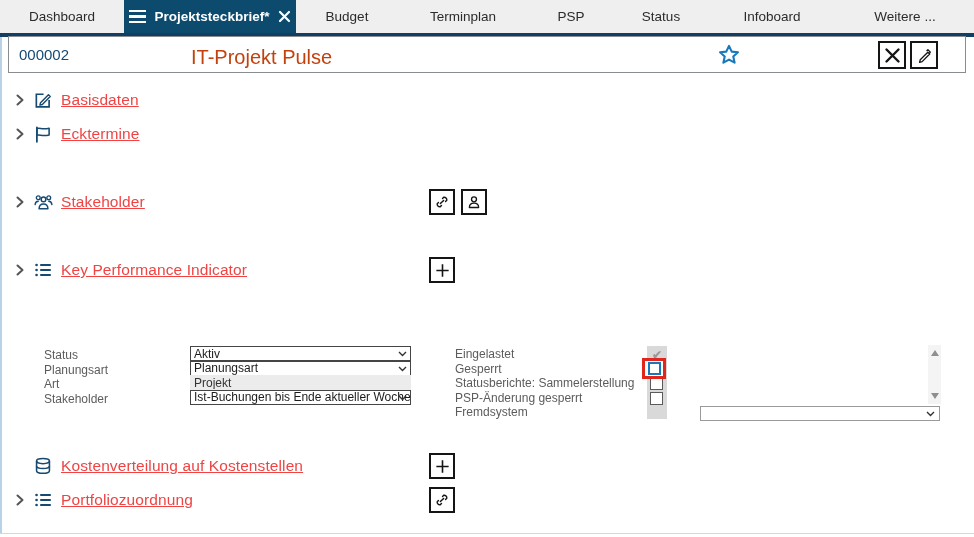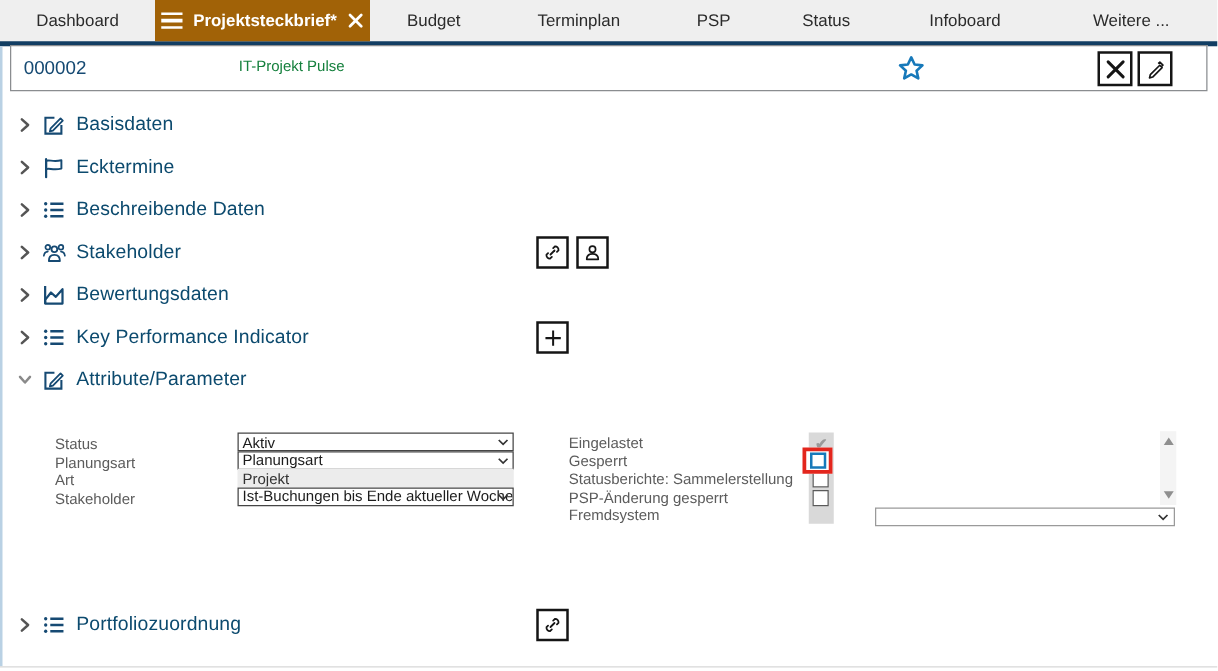--- a/index.html
+++ b/index.html
@@ -4,47 +4,47 @@
 <style>
   * { margin:0; padding:0; box-sizing:border-box; }
   body { font-family:"Liberation Sans", sans-serif; background:#fff; }
   #app { position:relative; width:974px; height:537px; background:#fff; overflow:hidden; }
 
   
   .tabbar { position:absolute; top:0; left:0; width:974px; height:37px;
             background:#efefef; border-bottom:4px solid #123e63; display:flex; }
   .tab { height:33px; display:flex; align-items:center; justify-content:center;
          font-size:13.5px; color:#2b2b2b; cursor:default; gap:9px; }
-  .tab.active { background:#a16207; color:#fff; font-weight:bold; }
+  .tab.active { background:#0c4a6e; color:#fff; font-weight:bold; }
   .tab .burger { display:flex; flex-direction:column; gap:3px; }
   .tab .burger span { display:block; width:17px; height:2.6px; background:#fff; }
   .tab .tab-x { font-weight:bold; }
 
   
   .headerbox { position:absolute; top:36px; left:8px; width:958px; height:37px;
                background:#fff; border:1px solid #8a8d90; }
   .hdr-id { position:absolute; left:10px; top:9px; font-size:15px; color:#164a73; }
-  .hdr-title { position:absolute; left:182px; top:9px; font-size:12px; color:#15803d; }
+  .hdr-title { position:absolute; left:182px; top:9px; font-size:20px; color:#c2410c; }
   .hdr-star { position:absolute; left:705px; top:4px; width:30px; height:28px;
               display:flex; align-items:center; justify-content:center; }
   .hdr-btn { position:absolute; top:4px; width:28px; height:28px; background:#fff;
              border:2px solid #151515; display:flex; align-items:center; justify-content:center; }
   .hdr-btn.x { right:59px; }
   .hdr-btn.pencil { right:27px; }
 
   
   .left-line { position:absolute; left:0; top:37px; width:2px; height:496px; background:#b9d1e4; }
   .bottom-line { position:absolute; left:0; top:533px; width:974px; height:1px; background:#d8d8d8; }
 
   
   .srow { position:absolute; left:0; width:974px; height:28px; display:flex; align-items:center; }
   .srow .chev { width:16px; margin-left:12px; display:flex; align-items:center; justify-content:center; }
   .srow .chev.none { visibility:hidden; }
   .srow .sicon { width:22px; margin-left:4px; display:flex; align-items:center; justify-content:center; }
-  .srow .slabel { margin-left:7px; font-size:15.5px; color:#0c4a6e; font-weight:500; letter-spacing:.1px; }
+  .srow .slabel { margin-left:7px; font-size:15.5px; color:#ef4444; font-weight:500; letter-spacing:.1px;text-decoration:underline; }
   .row-btns { position:absolute; left:429px; top:1px; display:flex; gap:6px; }
   .sq-btn { width:26px; height:26px; background:#fff; border:2px solid #151515;
             display:flex; align-items:center; justify-content:center; }
 
   
   .form-area { position:absolute; top:345px; left:0; width:974px; height:82px; font-size:12px; }
   .f-label { position:absolute; left:44px; color:#5c5c5c; white-space:nowrap; }
   .f-field { position:absolute; left:190px; width:221px; height:15px; background:#fff;
              border:1px solid #454545; display:flex; align-items:center;
              padding:0 16px 0 3px; font-size:12px; color:#1c1c1c; white-space:nowrap; overflow:hidden; }
@@ -164,36 +164,20 @@
     </span>
     <span class="sicon">
       <svg width="20" height="20" viewBox="0 0 18 18">
           <path d="M3.5 3 V16" stroke="#164a73" stroke-width="1.6" stroke-linecap="round"></path>
           <path d="M3.5 4.2 C6 3 8 5.4 14.5 3.8 L14.5 9.8 C8 11.4 6 9 3.5 10.2 Z" fill="none" stroke="#164a73" stroke-width="1.4" stroke-linejoin="round"></path>
         </svg>
     </span>
     <span class="slabel">Ecktermine</span>
   </div>
 
-  <div class="srow" style="top:154px">
-    <span class="chev">
-      <svg width="10" height="14" viewBox="0 0 10 14">
-          <path d="M2.5 2.5 L7.5 7 L2.5 11.5" fill="none" stroke="#555" stroke-width="2" stroke-linecap="round" stroke-linejoin="round"></path>
-        </svg>
-    </span>
-    <span class="sicon">
-      <svg width="20" height="20" viewBox="0 0 18 18">
-          <circle cx="3.2" cy="4.5" r="1.2" fill="#164a73"></circle>
-          <circle cx="3.2" cy="9" r="1.2" fill="#164a73"></circle>
-          <circle cx="3.2" cy="13.5" r="1.2" fill="#164a73"></circle>
-          <path d="M6.5 4.5 H16 M6.5 9 H16 M6.5 13.5 H16" stroke="#164a73" stroke-width="1.8"></path>
-        </svg>
-    </span>
-    <span class="slabel">Beschreibende Daten</span>
-  </div>
 
   <div class="srow" style="top:188px">
     <span class="chev">
       <svg width="10" height="14" viewBox="0 0 10 14">
           <path d="M2.5 2.5 L7.5 7 L2.5 11.5" fill="none" stroke="#555" stroke-width="2" stroke-linecap="round" stroke-linejoin="round"></path>
         </svg>
     </span>
     <span class="sicon">
       <svg width="21" height="20" viewBox="0 0 20 18">
           <circle cx="5" cy="5" r="1.8" fill="none" stroke="#164a73" stroke-width="1.3"></circle>
@@ -218,34 +202,20 @@
         <span>
           <svg width="16" height="16" viewBox="0 0 18 18">
               <circle cx="9" cy="6" r="2.8" fill="none" stroke="#151515" stroke-width="1.5"></circle>
               <path d="M3.8 15.2 C3.8 11.8 6.2 10.3 9 10.3 C11.8 10.3 14.2 11.8 14.2 15.2 Z" fill="none" stroke="#151515" stroke-width="1.5" stroke-linejoin="round"></path>
             </svg>
         </span>
       </span>
     </span>
   </div>
 
-  <div class="srow" style="top:222px">
-    <span class="chev">
-      <svg width="10" height="14" viewBox="0 0 10 14">
-          <path d="M2.5 2.5 L7.5 7 L2.5 11.5" fill="none" stroke="#555" stroke-width="2" stroke-linecap="round" stroke-linejoin="round"></path>
-        </svg>
-    </span>
-    <span class="sicon">
-      <svg width="20" height="20" viewBox="0 0 18 18">
-          <path d="M2.8 2.5 V15.2" stroke="#164a73" stroke-width="1.6"></path>
-          <path d="M2.8 12.5 L7 7.2 L10.5 10.3 L15.3 4.8 L15.3 15.2 L2.8 15.2 Z" fill="none" stroke="#164a73" stroke-width="1.6" stroke-linejoin="round"></path>
-        </svg>
-    </span>
-    <span class="slabel">Bewertungsdaten</span>
-  </div>
 
   <div class="srow" style="top:256px">
     <span class="chev">
       <svg width="10" height="14" viewBox="0 0 10 14">
           <path d="M2.5 2.5 L7.5 7 L2.5 11.5" fill="none" stroke="#555" stroke-width="2" stroke-linecap="round" stroke-linejoin="round"></path>
         </svg>
     </span>
     <span class="sicon">
       <svg width="20" height="20" viewBox="0 0 18 18">
           <circle cx="3.2" cy="4.5" r="1.2" fill="#164a73"></circle>
@@ -259,34 +229,20 @@
       <span class="sq-btn">
         <span>
           <svg width="17" height="17" viewBox="0 0 18 18">
               <path d="M9 2.5 V15.5 M2.5 9 H15.5" stroke="#151515" stroke-width="1.7"></path>
             </svg>
         </span>
       </span>
     </span>
   </div>
 
-  <div class="srow" style="top:290px">
-    <span class="chev">
-      <svg width="12" height="10" viewBox="0 0 12 10">
-          <path d="M2 2.5 L6 7 L10 2.5" fill="none" stroke="#8a8a8a" stroke-width="2" stroke-linecap="round" stroke-linejoin="round"></path>
-        </svg>
-    </span>
-    <span class="sicon">
-      <svg width="20" height="20" viewBox="0 0 18 18">
-          <path d="M14.5 9 V15.2 H3 V3.8 H9.5" fill="none" stroke="#164a73" stroke-width="1.5"></path>
-          <path d="M6.8 11.4 L13.9 4.3 L15.5 5.9 L8.4 13 L6.2 13.6 Z" fill="none" stroke="#164a73" stroke-width="1.3" stroke-linejoin="round"></path>
-        </svg>
-    </span>
-    <span class="slabel">Attribute/Parameter</span>
-  </div>
 
   <div class="form-area">
 
     <span class="f-label" style="top:3px">Status</span>
     <span class="f-label" style="top:17.5px">Planungsart</span>
     <span class="f-label" style="top:32px">Art</span>
     <span class="f-label" style="top:46.5px">Stakeholder</span>
 
     <div class="f-field" style="top:1px">
       <span>Aktiv</span>
@@ -338,20 +294,42 @@
           </svg>
       </span>
     </div>
   </div>
 
   <div class="vscroll">
     <span class="arr-up"></span>
     <span class="arr-dn"></span>
   </div>
 
+  <div class="srow" style="top:452px">
+    <span class="chev none">
+      <svg width="10" height="14" viewBox="0 0 10 14"></svg>
+    </span>
+    <span class="sicon">
+      <svg width="20" height="20" viewBox="0 0 18 18">
+          <ellipse cx="9" cy="4.6" rx="5.8" ry="2.3" fill="none" stroke="#164a73" stroke-width="1.4"></ellipse>
+          <path d="M3.2 4.6 V9 C3.2 10.3 5.8 11.3 9 11.3 C12.2 11.3 14.8 10.3 14.8 9 V4.6" fill="none" stroke="#164a73" stroke-width="1.4"></path>
+          <path d="M3.2 9 V13.2 C3.2 14.5 5.8 15.5 9 15.5 C12.2 15.5 14.8 14.5 14.8 13.2 V9" fill="none" stroke="#164a73" stroke-width="1.4"></path>
+        </svg>
+    </span>
+    <span class="slabel">Kostenverteilung auf Kostenstellen</span>
+    <span class="row-btns">
+      <span class="sq-btn">
+        <span>
+          <svg width="17" height="17" viewBox="0 0 18 18">
+              <path d="M9 2.5 V15.5 M2.5 9 H15.5" stroke="#151515" stroke-width="1.7"></path>
+            </svg>
+        </span>
+      </span>
+    </span>
+  </div>
 
   <div class="srow" style="top:486px">
     <span class="chev">
       <svg width="10" height="14" viewBox="0 0 10 14">
           <path d="M2.5 2.5 L7.5 7 L2.5 11.5" fill="none" stroke="#555" stroke-width="2" stroke-linecap="round" stroke-linejoin="round"></path>
         </svg>
     </span>
     <span class="sicon">
       <svg width="20" height="20" viewBox="0 0 18 18">
           <circle cx="3.2" cy="4.5" r="1.2" fill="#164a73"></circle>

